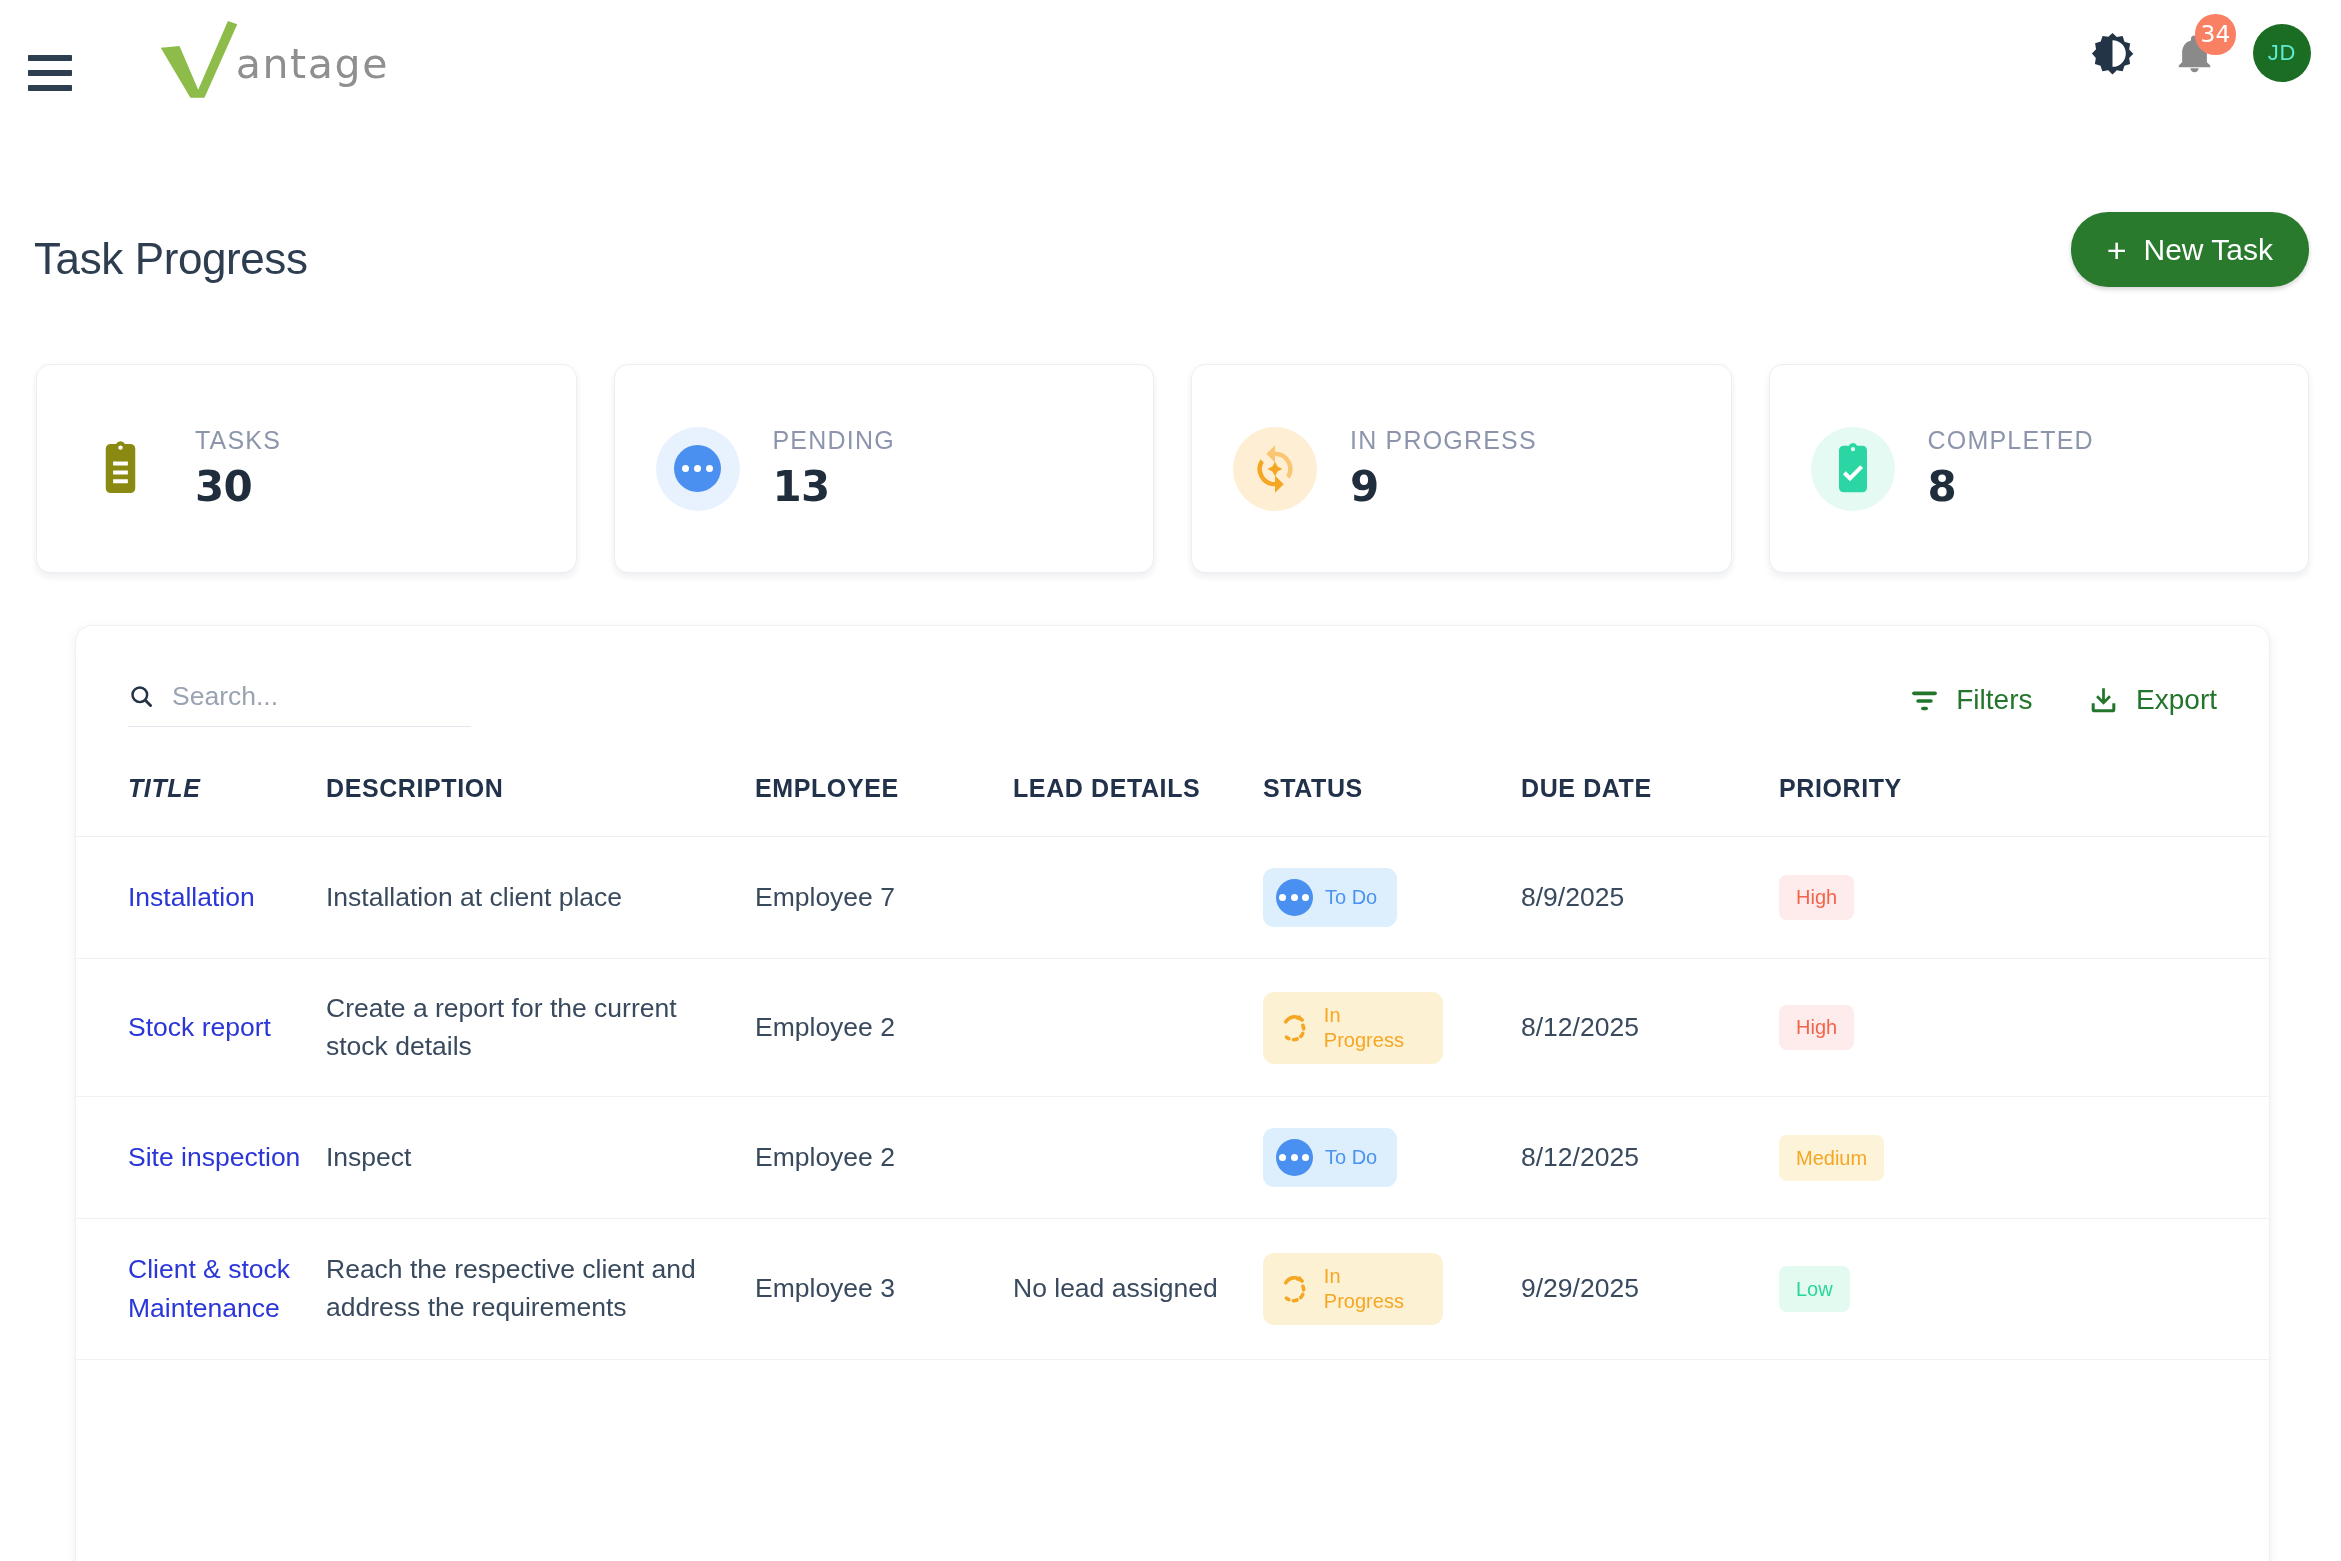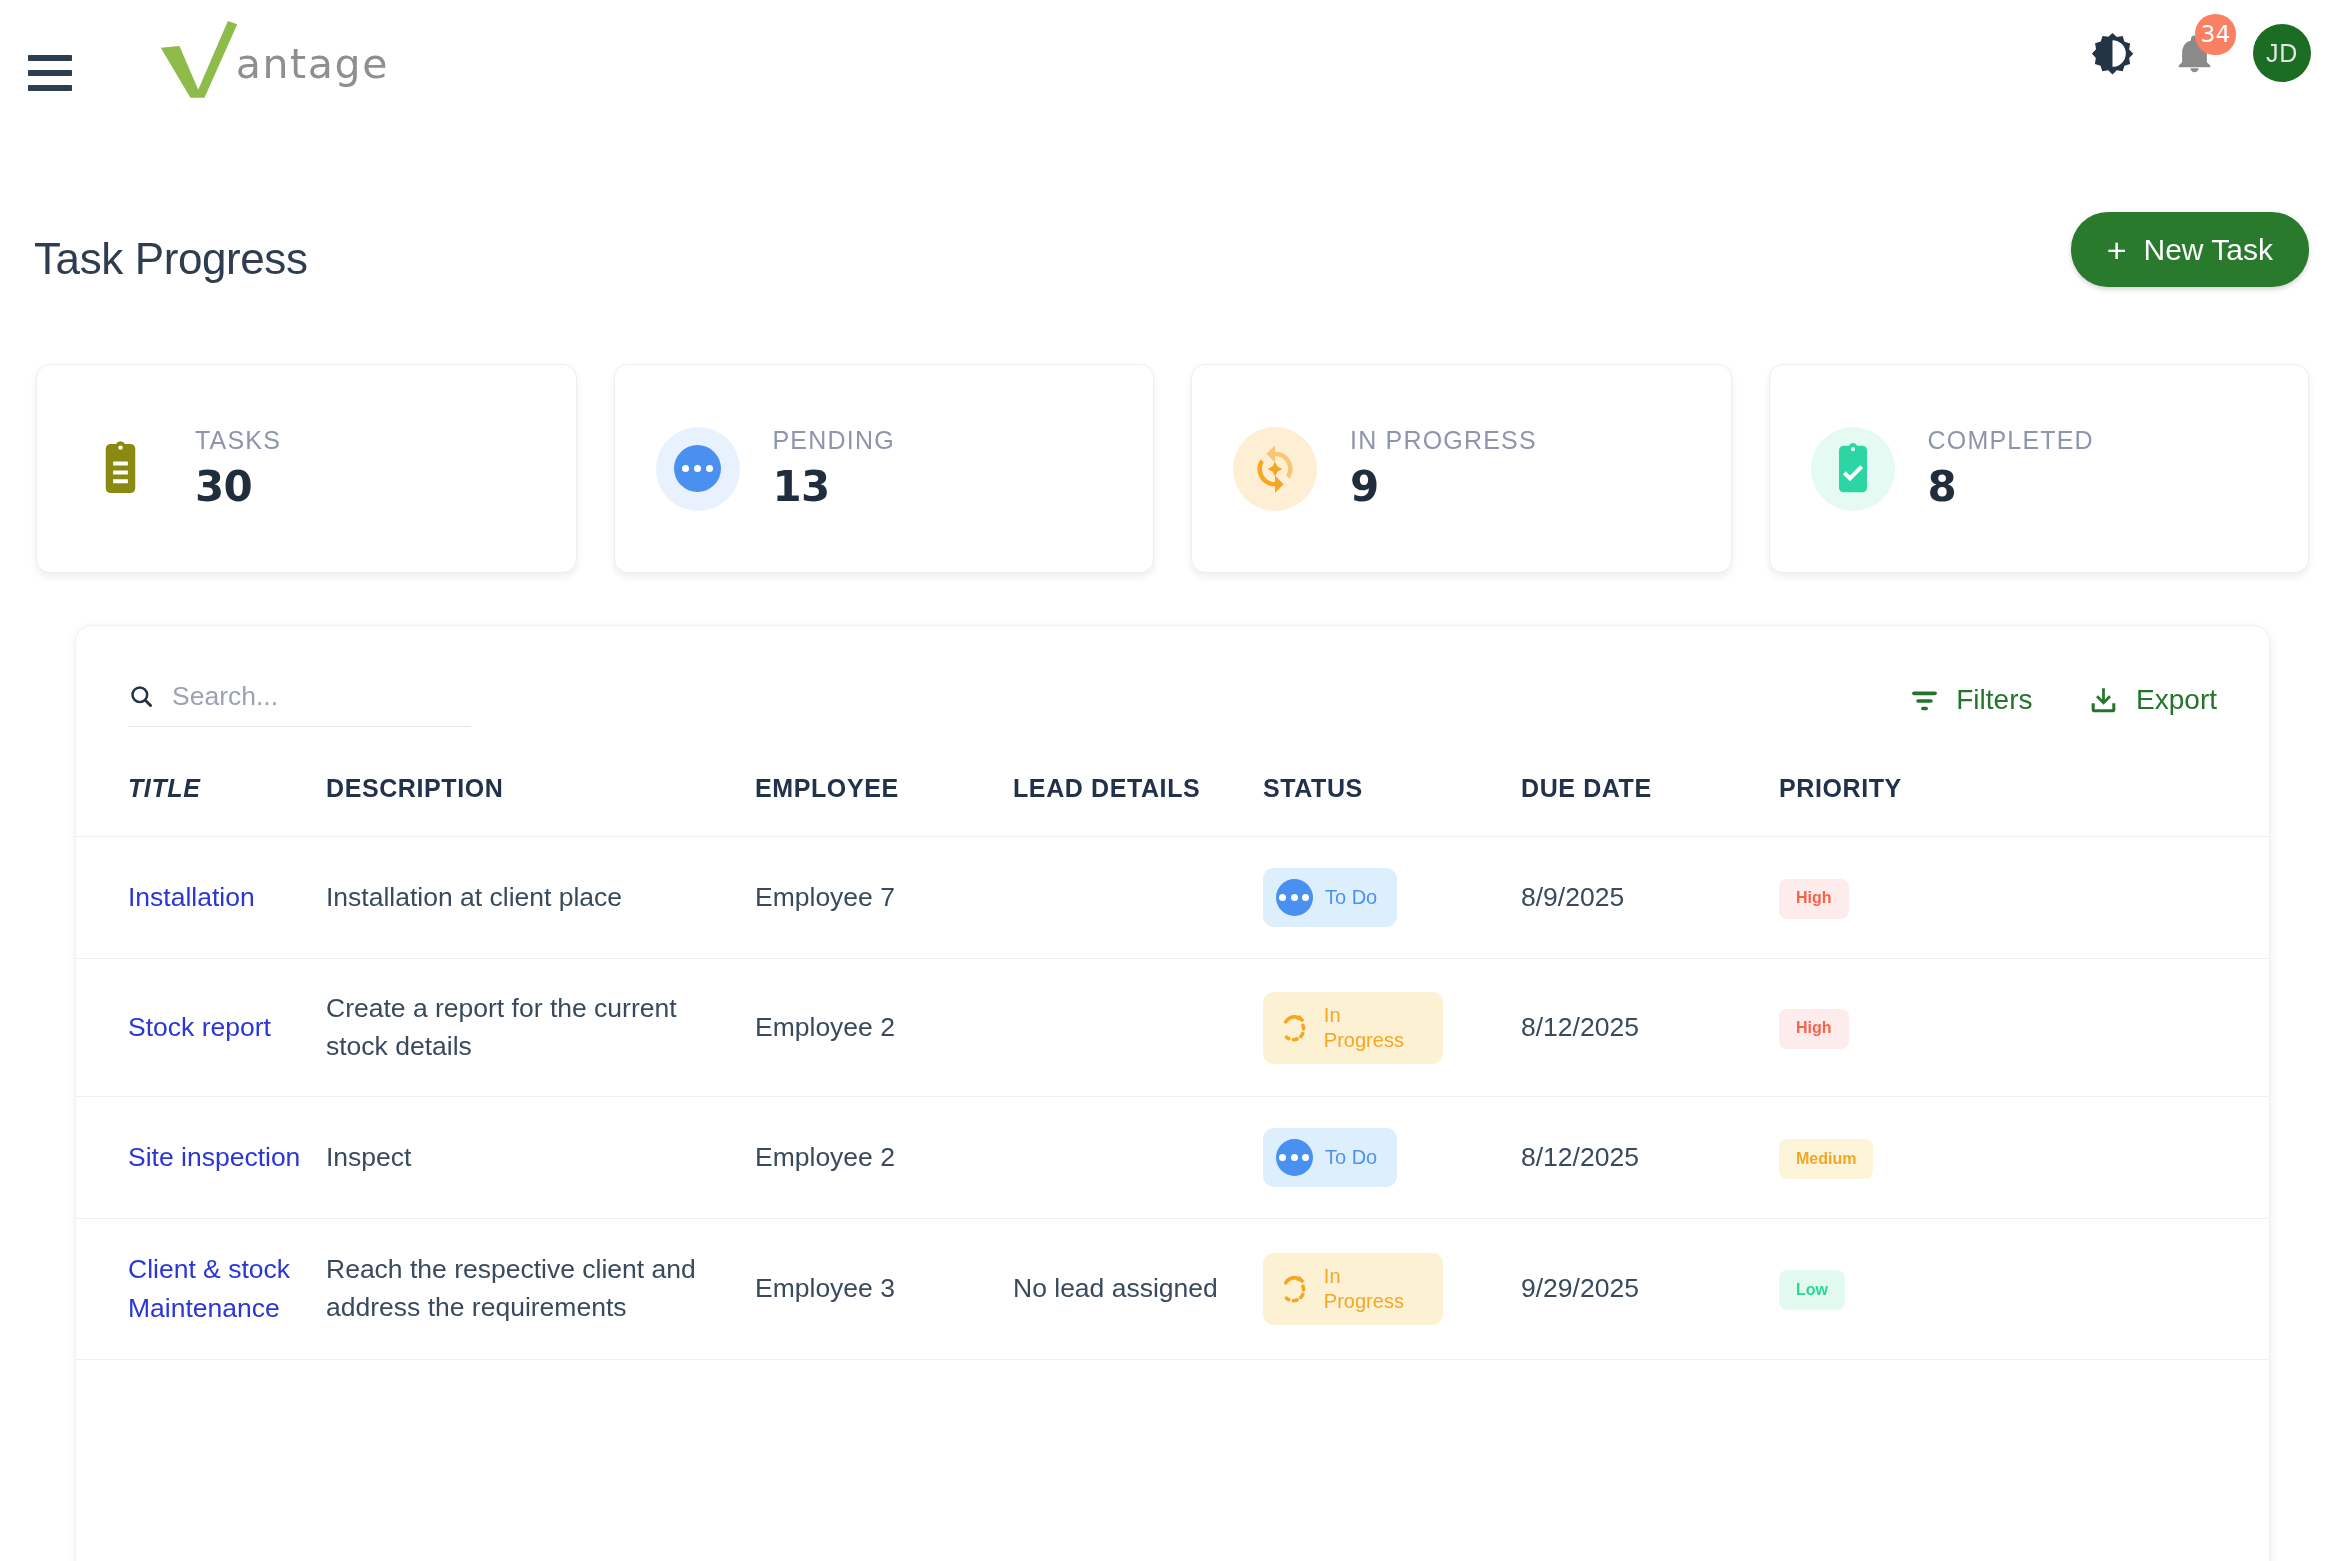--- a/index.html
+++ b/index.html
@@ -45,23 +45,23 @@
   .badge-count {
     position: absolute; top: -17px; right: -19px;
     min-width: 41px; height: 41px; padding: 0 4.7px;
     background: #fa8063; color: #ffffff;
     border-radius: 20px; font-size: 23.4px; font-weight: 500;
     display: flex; align-items: center; justify-content: center;
     font-family: "DejaVu Sans", sans-serif;
   }
   .avatar {
     width: 58px; height: 58px; border-radius: 50%;
-    background: #1a6d23; color: #e5e5e5;
+    background: #1a6d23; color: #5eead4;
     display: flex; align-items: center; justify-content: center;
-    font-size: 25px; font-weight: 500; cursor: pointer;
+    font-size: 22px; font-weight: 500; cursor: pointer;
     letter-spacing: 0.8px;
   }
 
   
   .page-title {
     position: absolute; left: 34px; top: 234px;
     font-size: 44px; color: #2e3e50; font-weight: 400;
     letter-spacing: -0.4px;
   }
   .new-task-btn {
@@ -184,21 +184,21 @@
   .dots-circle {
     width: 37px; height: 37px; border-radius: 50%;
     background: #4a90f0; flex-shrink: 0;
     display: flex; align-items: center; justify-content: center; gap: 4.7px;
   }
   .dots-circle i { width: 7px; height: 7px; background: #ffffff; border-radius: 50%; display:block; }
 
   
   .prio {
     display: inline-block; border-radius: 8px;
-    padding: 8.6px 17px; font-size: 16px; font-weight: 700;
+    padding: 8.6px 17px; font-size: 20px; font-weight: 400;
   }
   .prio.high { background: #fdeceb; color: #f4644b; }
   .prio.medium { background: #fdf3d8; color: #f5a623; }
   .prio.low { background: #e2faef; color: #2bd69b; }
 </style>
 </head>
 <body>
 
 <div class="topbar">
 

